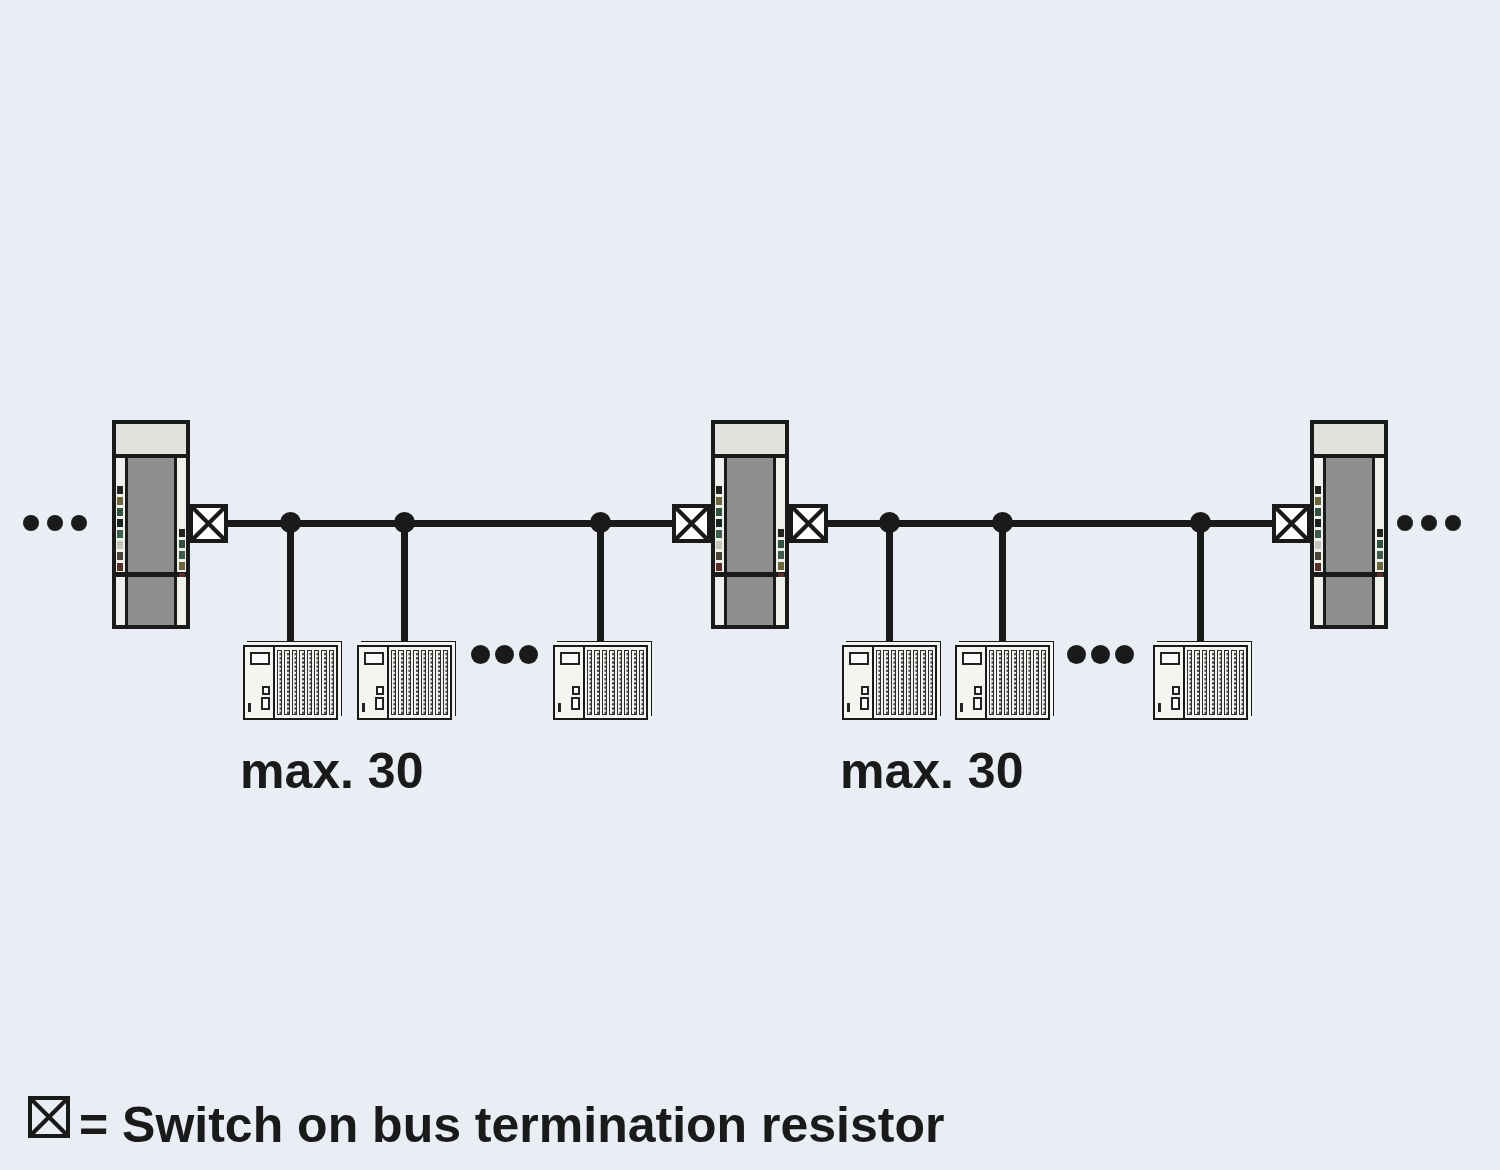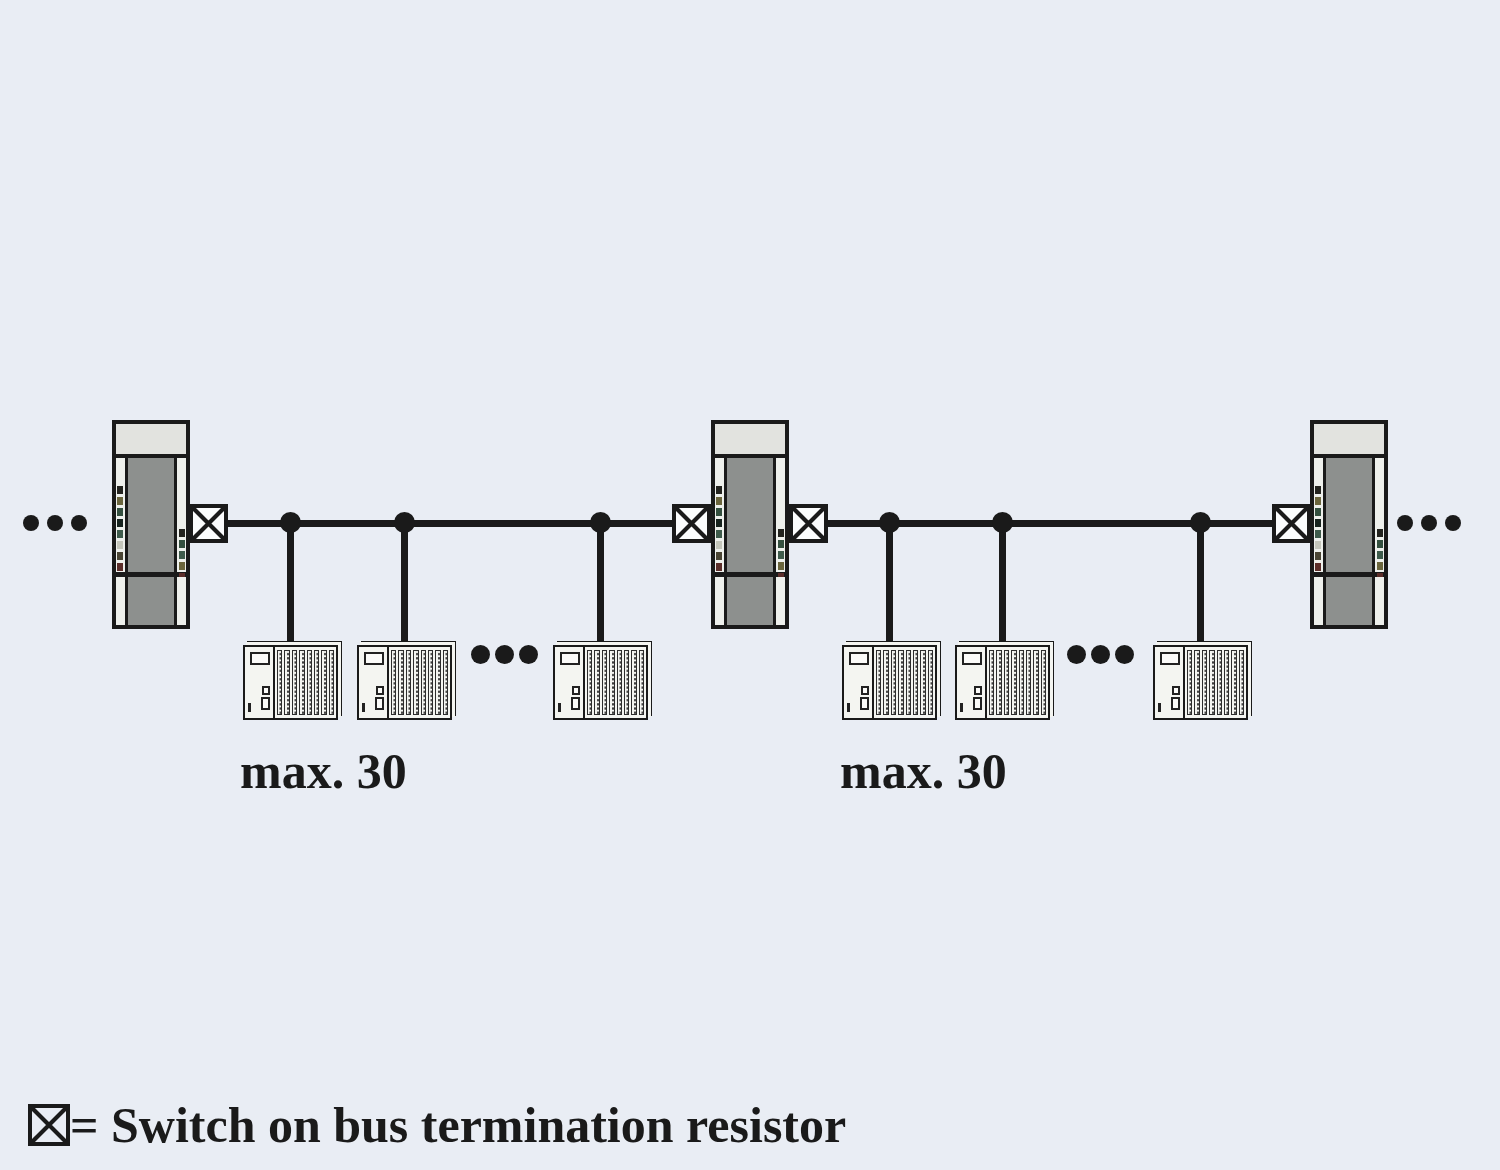--- a/index.html
+++ b/index.html
@@ -5,21 +5,21 @@
   :root{
     --background:#e9edf4; --line:#1a1a1a;
     --device-body:#8d908e; --device-cap:#e2e3df; --device-rail:#eef0ec;
     --module-bg:#f4f5f1;
     --led-a:#23231e; --led-b:#6b663d; --led-c:#34503f; --led-d:#17231e;
     --led-e:#3f5c4c; --led-f:#c4c6bb; --led-g:#4a4534; --led-h:#5c2e2a;
   }
   *{box-sizing:border-box;margin:0;padding:0}
   html,body{background:var(--background)}
   .stage{position:relative;width:1500px;height:1170px;background:var(--background);
-    overflow:hidden;font-family:Liberation Serif, serif}
+    overflow:hidden;font-family:Liberation Sans, sans-serif}
 
   
   .busline{position:absolute;top:520px;height:7px;background:var(--line)}
   .dropline{position:absolute;top:523px;width:7px;height:125px;background:var(--line)}
   .node{position:absolute;top:512px;width:21px;height:21px;border-radius:50%;background:var(--line)}
 
   
   .hdots{position:absolute;display:flex;align-items:center}
   .hdots i{display:block;border-radius:50%;background:var(--line)}
   .hdots.small i{width:16px;height:16px;margin-right:8px}
@@ -54,21 +54,21 @@
   .mod-sw1{position:absolute;left:17px;top:39px;width:8px;height:9px;border:2px solid #222;background:#fbfbf9}
   .mod-sw2{position:absolute;left:16px;top:50px;width:9px;height:13px;border:2px solid #222;background:#fbfbf9}
   .mod-tick{position:absolute;left:3px;top:56px;width:3px;height:9px;background:#222}
   .mod-terms{flex:1;display:flex;padding:2px 1px}
   .strip{flex:1;margin:1px;border:1px solid #2d2d2d;
     background-image:radial-gradient(circle,#3a3a3a 0.9px,transparent 1.15px);
     background-size:3.6px 4.2px;background-position:0.6px 1px}
 
   
   .maxlabel{position:absolute;top:742px;font-size:50px;font-weight:bold;color:var(--line);white-space:nowrap}
-  .legend{position:absolute;left:28px;top:1096px;display:flex;align-items:center;}
+  .legend{position:absolute;left:28px;top:1096px;display:flex;align-items:flex-start;gap:9px}
   .legend-box{width:42px;height:42px;background:var(--background);border:4px solid var(--line);flex:0 0 auto}
   .legend-text{font-size:50px;font-weight:bold;color:var(--line);white-space:nowrap}
 </style>
 </head>
 <body>
 
 <div class="stage">
 
   <div class="hdots small" style="left:23px;top:515px">
       <i></i>

